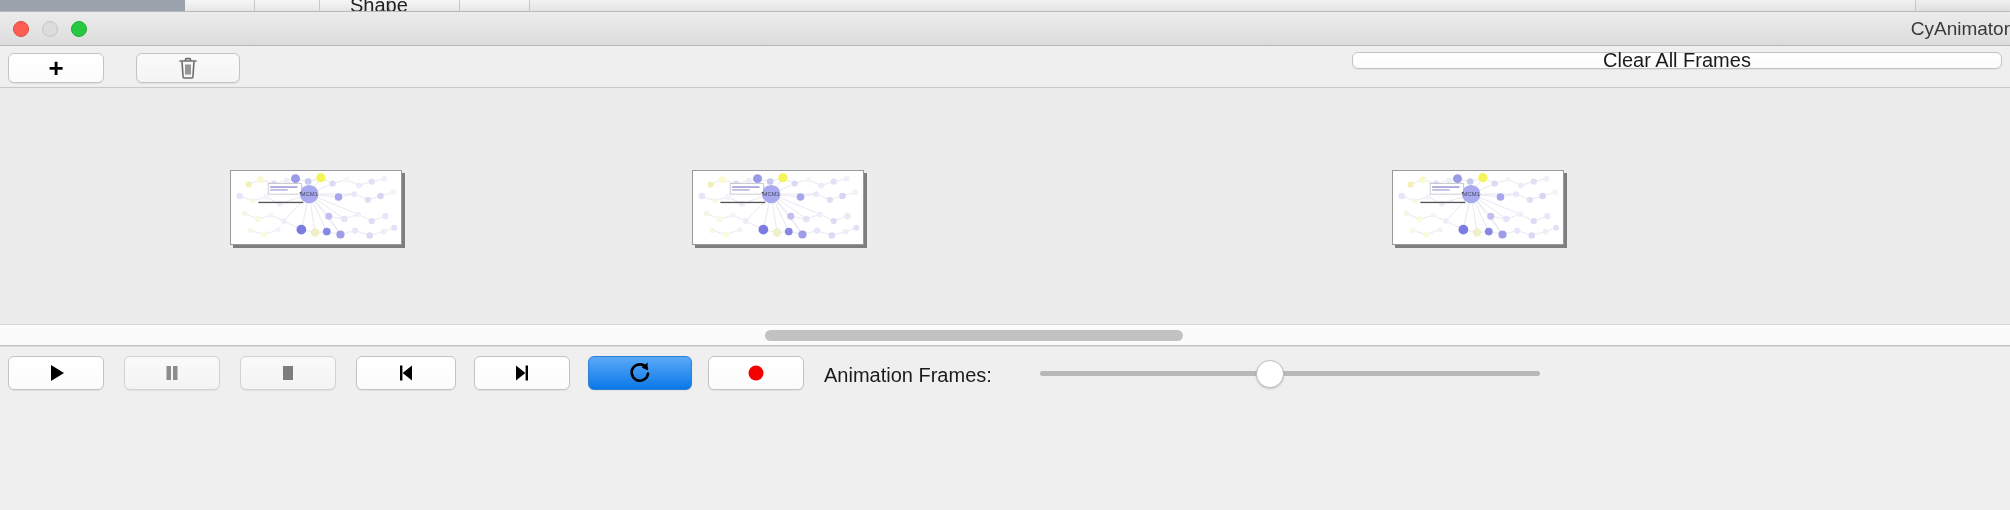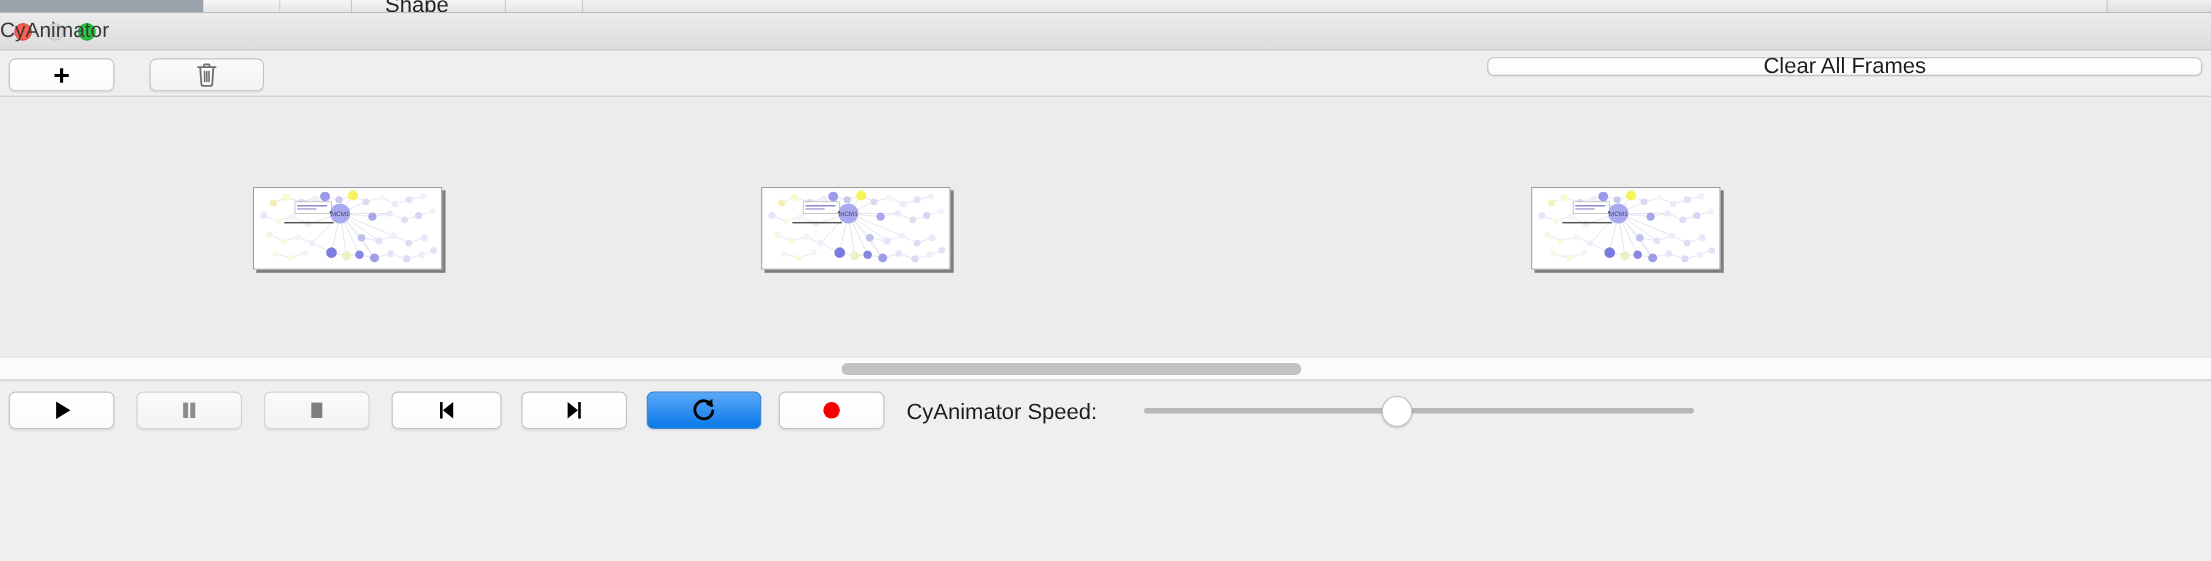--- a/index.html
+++ b/index.html
@@ -77,21 +77,21 @@
   }
   .traffic.close  { left: 13px;  background: #ff5f52; border: 1px solid #e0493d; }
   .traffic.min    { left: 42px;  background: #dcdcdc; border: 1px solid #c4c4c4; }
   .traffic.max    { left: 71px;  background: #26c940; border: 1px solid #1eab34; }
 
   .title-text {
     position: absolute;
     left: 0; top: 0;
     width: 2010px; height: 34px;
     line-height: 34px;
-    text-align: left;
+    text-align: right;
     font-size: 19px;
     color: #3a3a3a;
   }
 
   
   .toolbar {
     position: absolute;
     left: 0; top: 46px;
     width: 2010px; height: 42px;
     background: #efefef;
@@ -639,19 +639,19 @@
         <polygon points="20.6,2.5 20.6,10.2 14.6,7.6" fill="#000000"></polygon>
       </svg>
     </div>
 
     <div class="cbtn" id="record-btn">
       <svg width="24" height="24" viewBox="0 0 24 24">
         <circle cx="12" cy="12" r="7.5" fill="#f40000"></circle>
       </svg>
     </div>
 
-    <div class="speed-label">CyAnimator Speed:</div>
+    <div class="speed-label">Animation Frames:</div>
 
     <div class="slider-track"></div>
     <div class="slider-thumb" id="speed-thumb" style="left: 1256px;"></div>
   </div>
 
 </div>
 
 </body></html>

